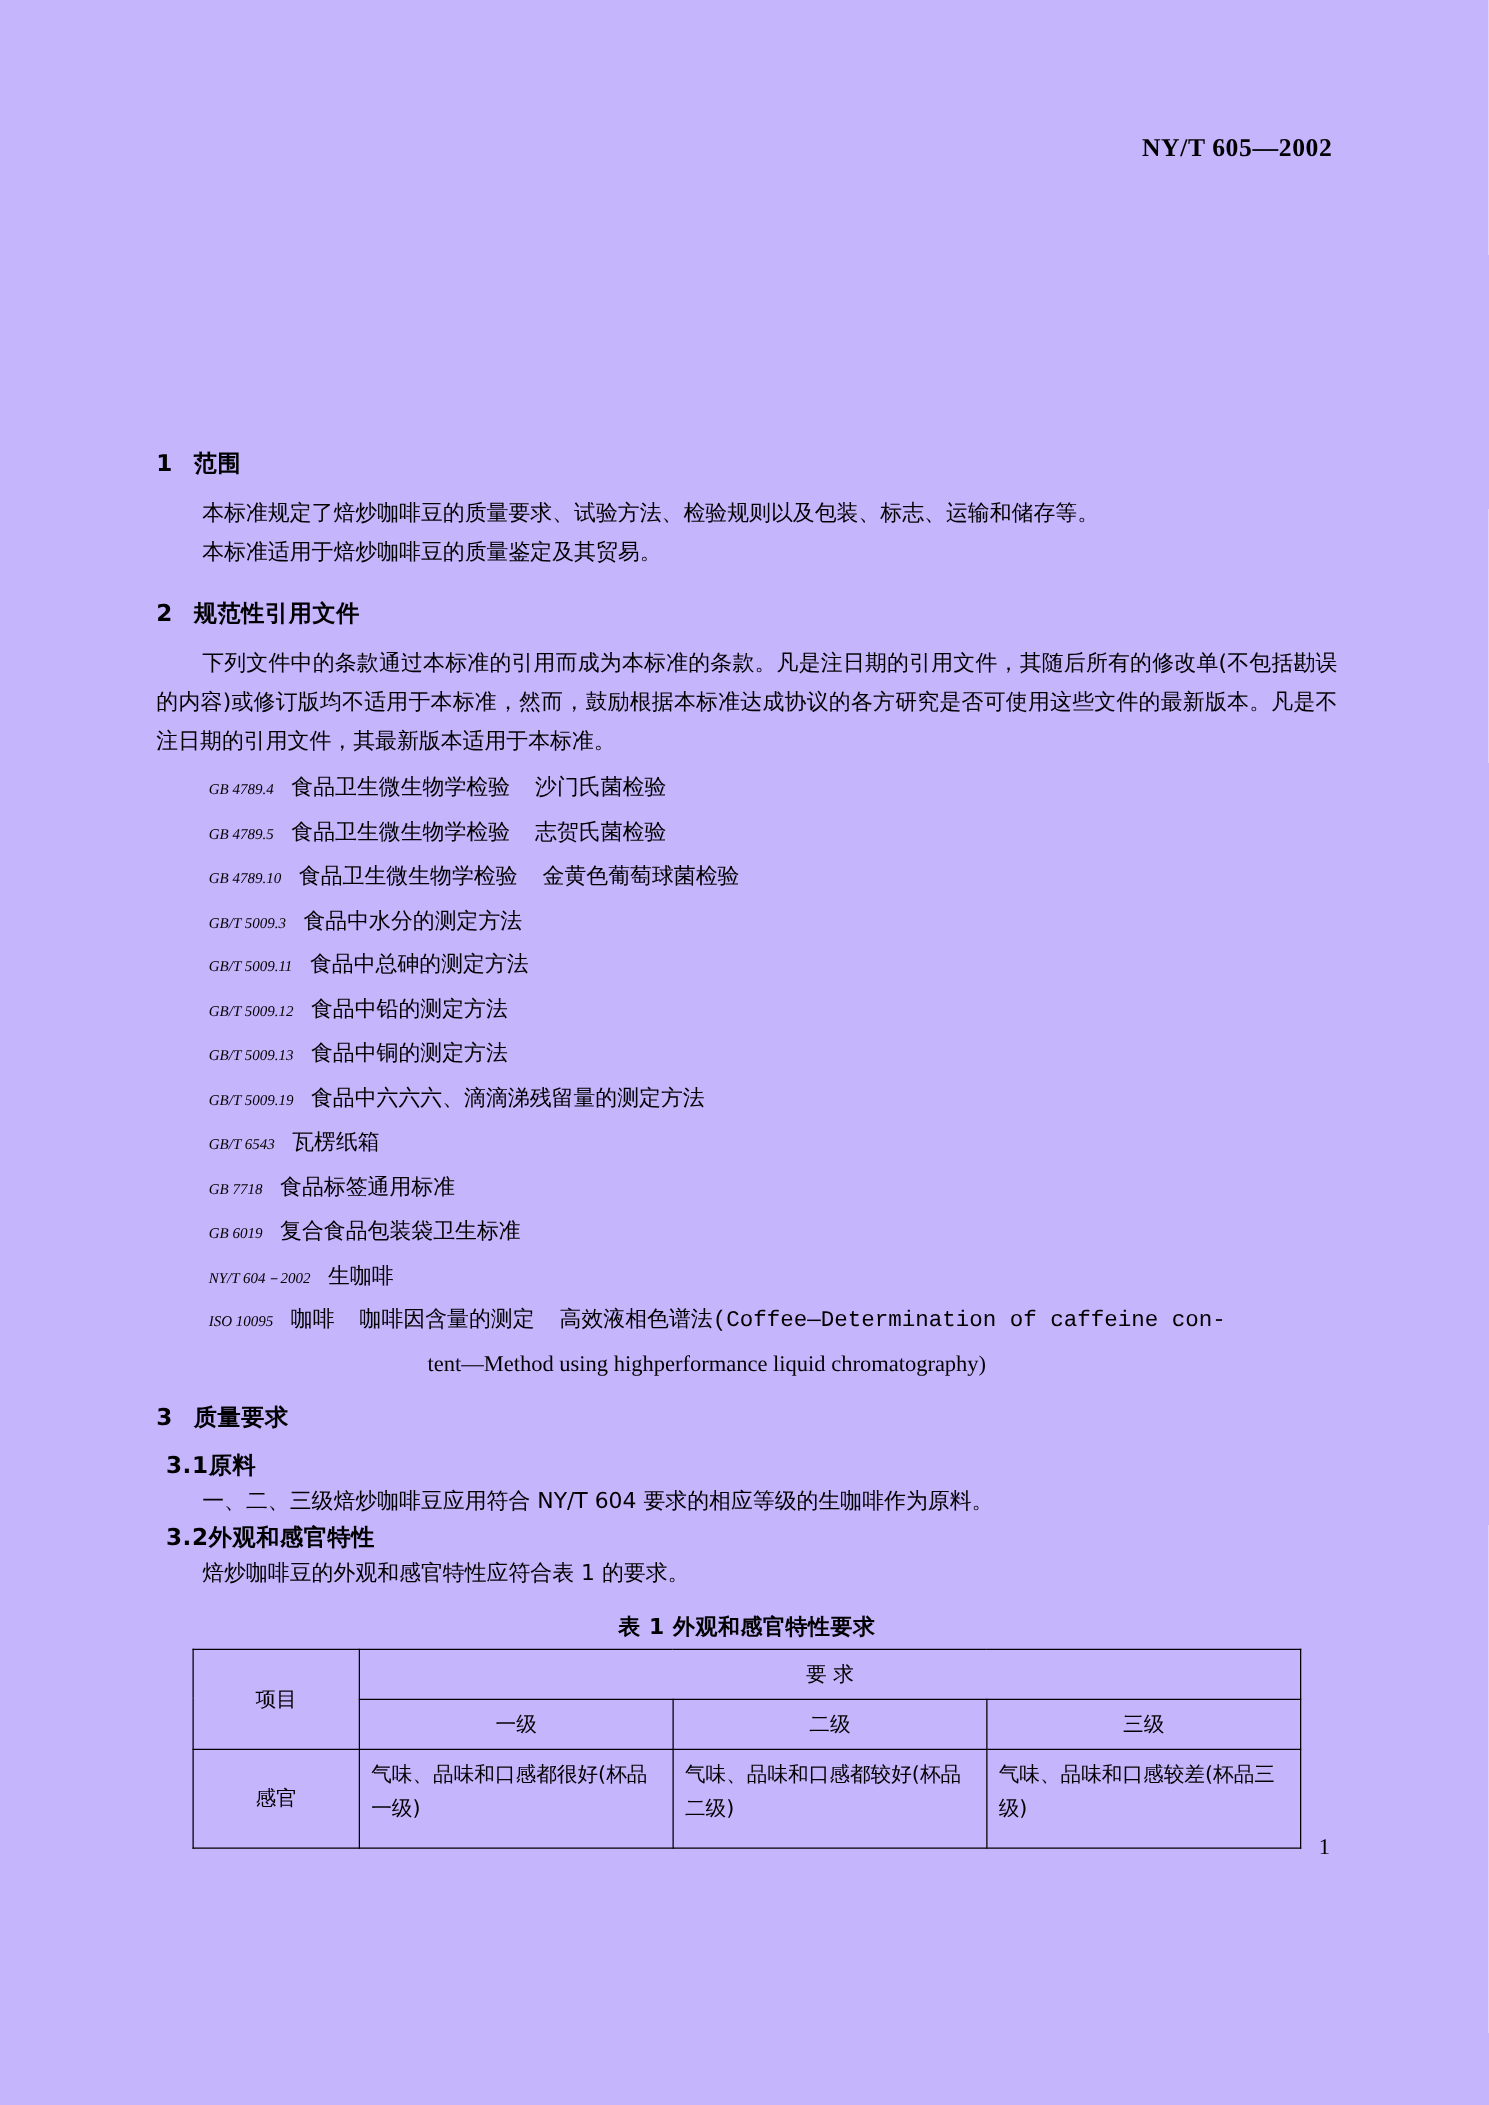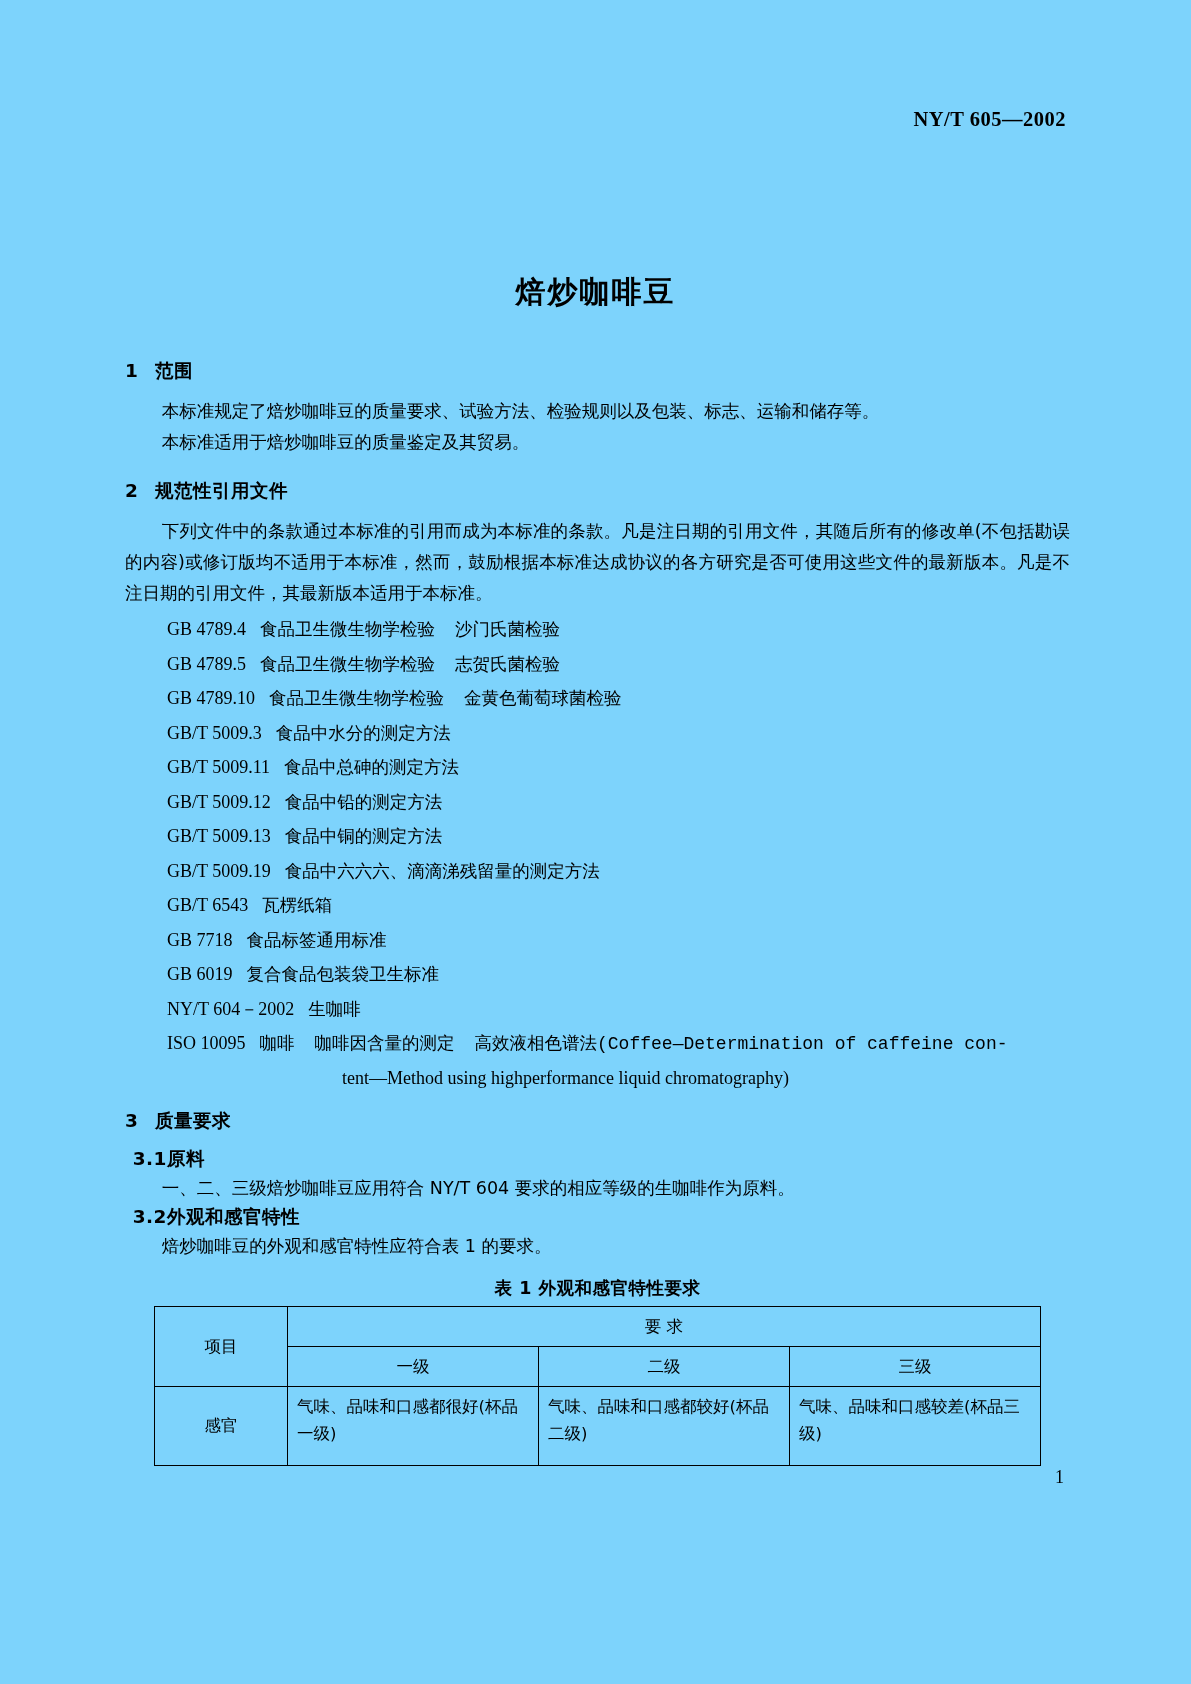--- a/index.html
+++ b/index.html
@@ -9,21 +9,21 @@
   }
   body {
     font-family: "Liberation Serif", "DejaVu Serif", serif;
     color: #000000;
   }
   .page {
     position: relative;
     width: 1191px;
     height: 1684px;
     margin: 0 auto;
-    background: #7dd3fc;
+    background: #c4b5fd;
     box-sizing: border-box;
     padding: 0;
     overflow: hidden;
   }
 
   
   .doc-header {
     position: absolute;
     top: 108px;
     right: 125px;
@@ -96,21 +96,22 @@
   }
   .ref-item {
     font-family: "Liberation Serif", "DejaVu Serif", serif;
     font-size: 18px;
     line-height: 33.5px;
     padding-left: 42px;
     white-space: nowrap;
   }
   .ref-code {
     font-family: "Liberation Serif", "DejaVu Serif", serif;
-    font-size: 18px;
+    font-size: 12px;
+    font-style: italic;
   }
   .ref-title {
     font-family: Liberation Mono, monospace;
     font-size: 17.5px;
   }
   .ref-sub {
     font-family: "DejaVu Sans", "Liberation Sans", sans-serif;
     font-size: 17.5px;
   }
   .gap-a { display: inline-block; width: 14px; }
@@ -170,21 +171,20 @@
     font-size: 18px;
   }
 </style>
 </head>
 <body>
 
 <div class="page">
 
   <div class="doc-header">NY/T 605—2002</div>
 
-  <h1 class="doc-title">焙炒咖啡豆</h1>
 
   <div class="content">
 
     <div class="h1">
       <span class="num">1</span><span>范围</span>
     </div>
     <div class="spacer-sm"></div>
     <p class="para indent">本标准规定了焙炒咖啡豆的质量要求、试验方法、检验规则以及包装、标志、运输和储存等。</p>
     <p class="para indent">本标准适用于焙炒咖啡豆的质量鉴定及其贸易。</p>
 

